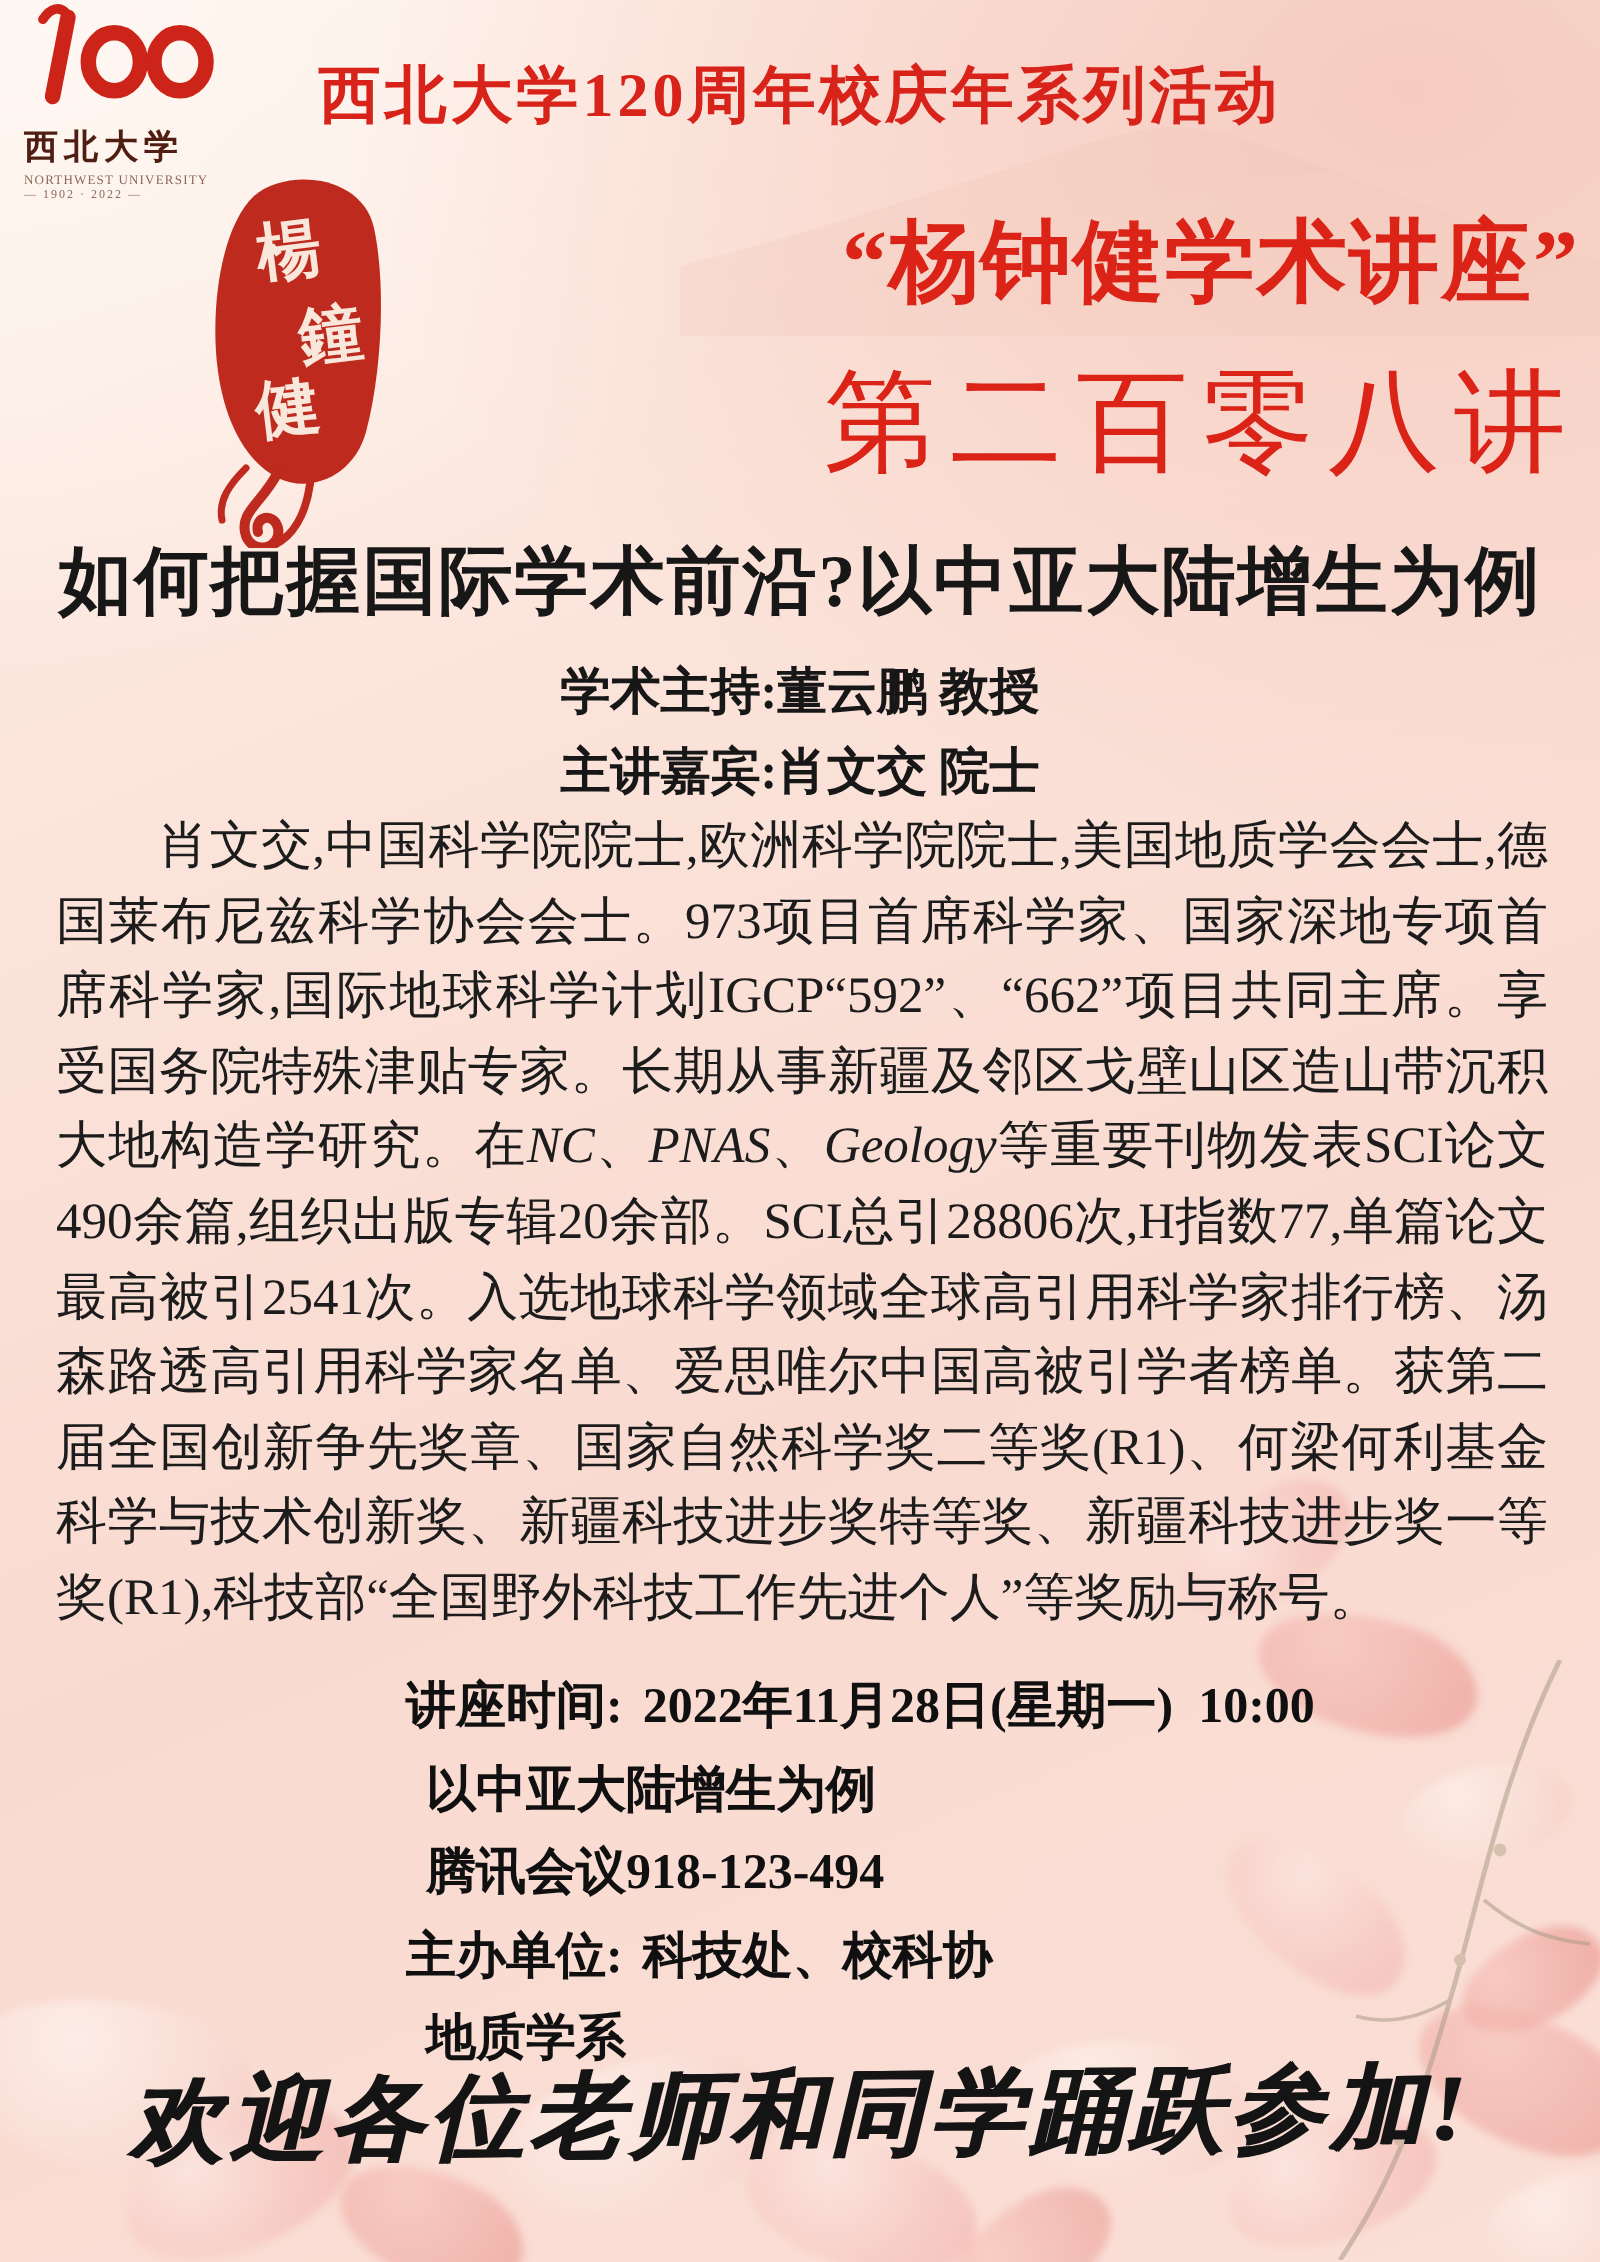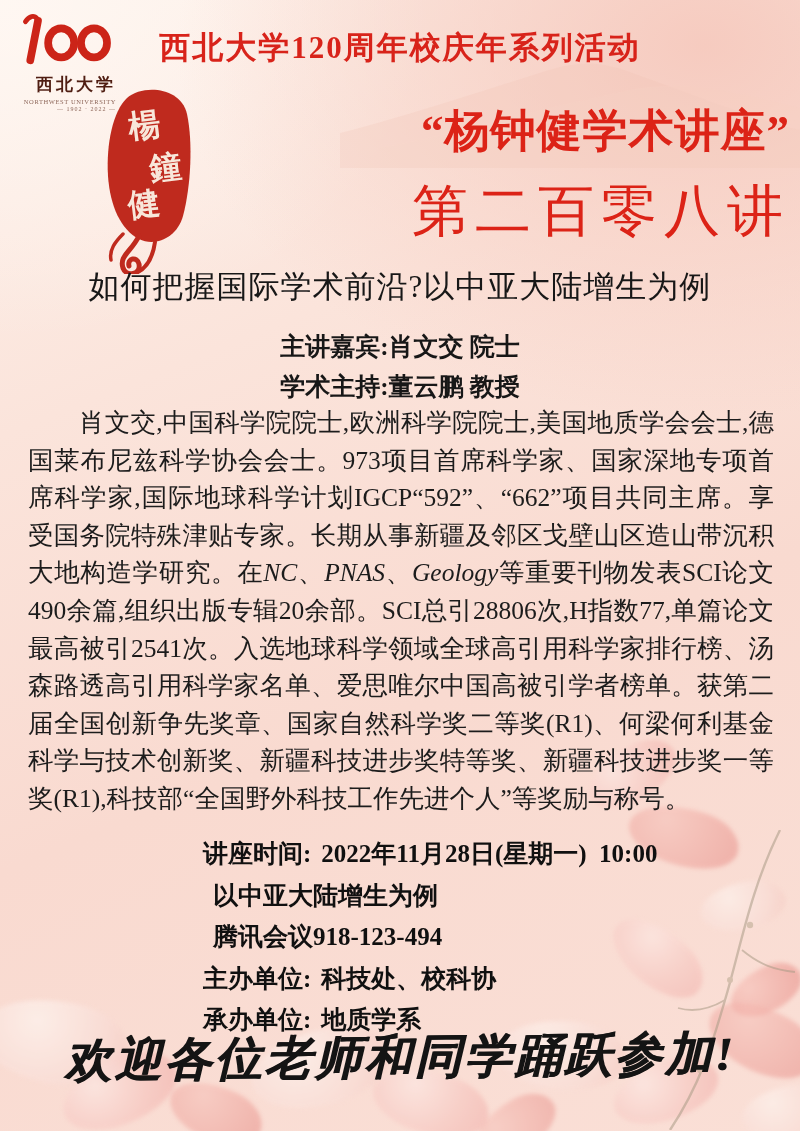--- a/index.html
+++ b/index.html
@@ -14,34 +14,34 @@
   }
   
   .mountain{ position:absolute; top:38px; right:0; width:460px; height:130px; opacity:.5; pointer-events:none; }
   .petal{ position:absolute; filter:blur(2px); pointer-events:none;
           border-radius:62% 38% 55% 45% / 55% 48% 52% 45%;
           background:radial-gradient(circle at 32% 28%, #fdeae6 0%, #f6c3bd 55%, #efa9a4 100%); }
   .petal.deep{ background:radial-gradient(circle at 30% 30%, #f6bcb4 0%, #ec9a93 60%, #e4837d 100%); }
   .petal.pale{ background:radial-gradient(circle at 35% 30%, #fef5f0 0%, #f9ddd6 60%, #f3c6bd 100%); }
   .branch{ position:absolute; pointer-events:none; opacity:.55; }
   
-  .logo{ position:absolute; left:12px; top:12px; width:104px; text-align:right; }
+  .logo{ position:absolute; left:12px; top:0; width:104px; text-align:left; }
   .logo-cn{ font-size:17px; font-weight:bold; color:#4f1d12; letter-spacing:3px; margin-top:1px; }
   .logo-en{ font-size:6.5px; color:#8e675a; letter-spacing:.6px; margin-top:2px; }
   .logo-years{ font-size:6px; color:#8e675a; letter-spacing:1px; margin-top:1px; }
   
   .seal{ position:absolute; left:93px; top:84px; width:108px; height:190px; }
   
   .series-title{ position:absolute; top:27px; left:0; width:100%; text-align:center;
     font-size:31px; font-weight:bold; color:#d8231a; letter-spacing:2px; }
   .title-block{ position:absolute; top:101px; left:195px; width:595px; text-align:right; color:#dc2317; }
   .title-line1{ font-size:45px; font-weight:bold; letter-spacing:1px; }
   .title-line2{ font-size:56px; font-weight:normal; letter-spacing:7px; margin-top:13px; }
   .topic{ position:absolute; top:266px; left:0; width:100%; text-align:center;
-    font-size:31px; font-weight:normal; color:#171717; letter-spacing:1px; }
+    font-size:37px; font-weight:bold; color:#171717; letter-spacing:1px; }
   .speakers{ position:absolute; top:327px; left:0; width:100%; text-align:center;
     font-size:25px; font-weight:bold; color:#171717; line-height:40px; }
   .bio{ position:absolute; top:404px; left:28px; width:746px;
     font-size:25.5px; line-height:37.6px; text-align:justify; text-indent:2em; color:#1c1c1c; }
   .bio i{ }
   .details{ position:absolute; top:833px; left:203px; font-size:25px; font-weight:bold;
     color:#101010; line-height:41.5px; }
   .detail-row{ display:flex; }
   .detail-label{ white-space:pre;text-align:center; }
   .detail-value{ white-space:pre; margin-left:10px; }
@@ -116,42 +116,41 @@
   <div class="series-title">西北大学120周年校庆年系列活动</div>
 
   <div class="title-block">
     <div class="title-line1">“杨钟健学术讲座”</div>
     <div class="title-line2">第二百零八讲</div>
   </div>
 
   <div class="topic">如何把握国际学术前沿?以中亚大陆增生为例</div>
 
   <div class="speakers">
+    <div><span>学术主持:</span><span>董云鹏 教授</span></div>
     <div><span>主讲嘉宾:</span><span>肖文交 院士</span></div>
-    <div><span>学术主持:</span><span>董云鹏 教授</span></div>
   </div>
 
   <p class="bio"><span>肖文交,中国科学院院士,欧洲科学院院士,美国地质学会会士,德国莱布尼兹科学协会会士。973项目首席科学家、国家深地专项首席科学家,国际地球科学计划IGCP“592”、“662”项目共同主席。享受国务院特殊津贴专家。长期从事新疆及邻区戈壁山区造山带沉积大地构造学研究。在</span><i>NC</i><span>、</span><i>PNAS</i><span>、</span><i>Geology</i><span>等重要刊物发表SCI论文490余篇,组织出版专辑20余部。SCI总引28806次,H指数77,单篇论文最高被引2541次。入选地球科学领域全球高引用科学家排行榜、汤森路透高引用科学家名单、爱思唯尔中国高被引学者榜单。获第二届全国创新争先奖章、国家自然科学奖二等奖(R1)、何梁何利基金科学与技术创新奖、新疆科技进步奖特等奖、新疆科技进步奖一等奖(R1),科技部“全国野外科技工作先进个人”等奖励与称号。</span></p>
 
   <div class="details">
     <div class="detail-row">
       <span class="detail-label">讲座时间:</span>
       <span class="detail-value">2022年11月28日(星期一)  10:00</span>
     </div>
     <div class="detail-row">
       <span class="detail-value">以中亚大陆增生为例</span>
     </div>
     <div class="detail-row">
       <span class="detail-value">腾讯会议918-123-494</span>
     </div>
     <div class="detail-row">
       <span class="detail-label">主办单位:</span>
       <span class="detail-value">科技处、校科协</span>
     </div>
     <div class="detail-row">
-      <span class="detail-label">承办单位:</span>
       <span class="detail-value">地质学系</span>
     </div>
   </div>
 
   <div class="footer-welcome">欢迎各位老师和同学踊跃参加!</div>
 
 </div>
 
 </body></html>

